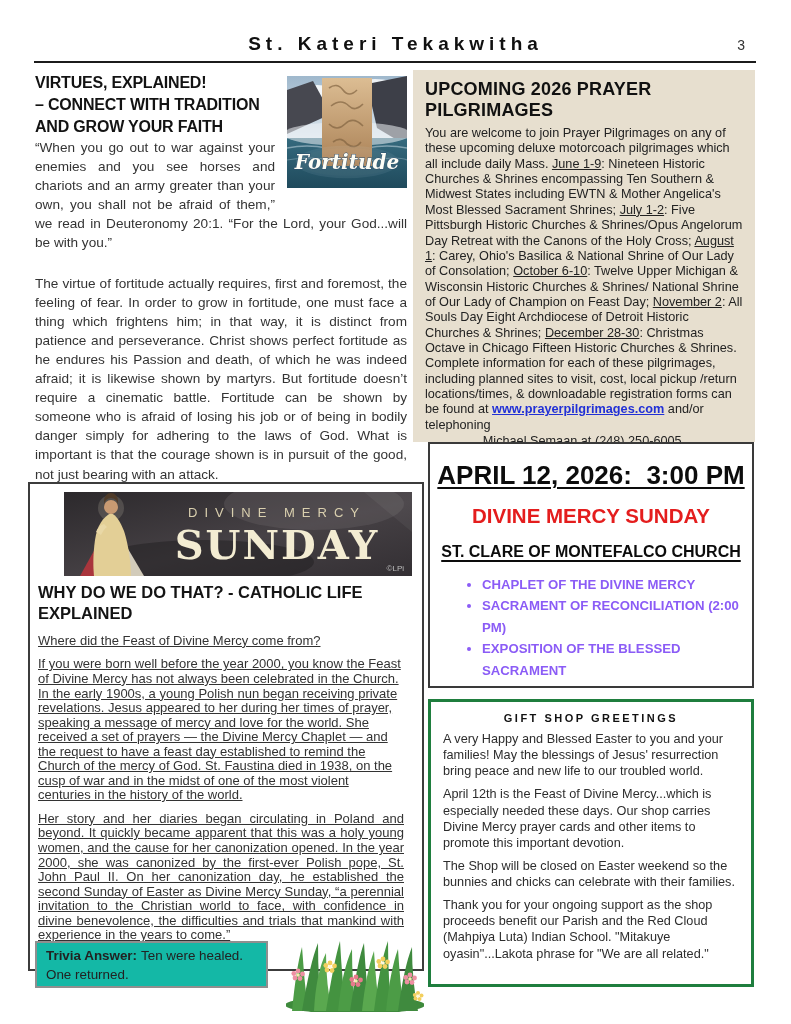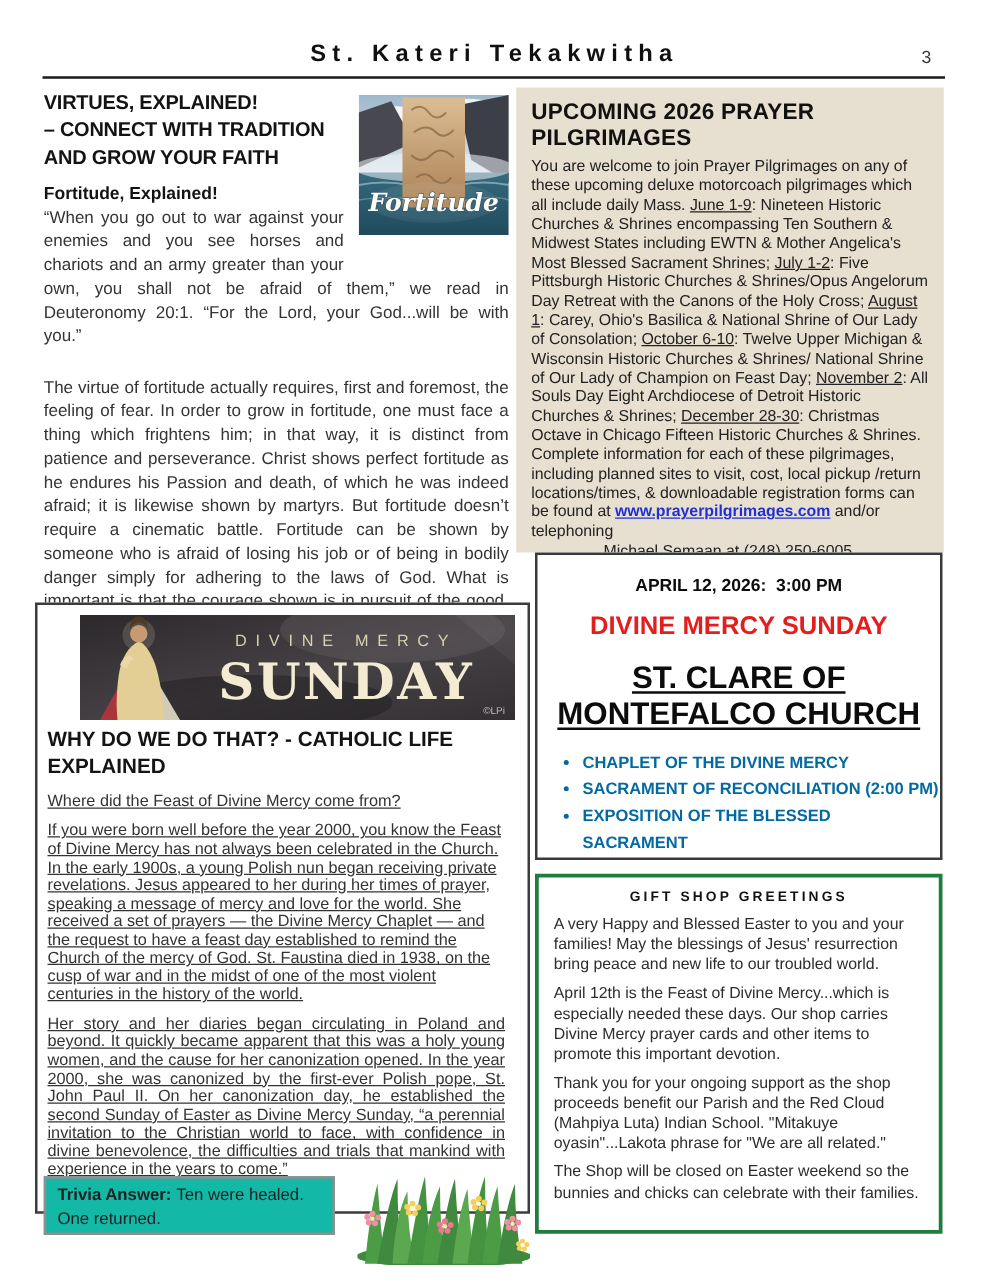--- a/index.html
+++ b/index.html
@@ -35,27 +35,27 @@
   .mercy-box{position:absolute;left:28px;top:443px;width:396px;height:489px;
     box-sizing:border-box;border:2px solid #3c3c3c;background:#fff;overflow:hidden;margin-top:39px;}
   .banner{display:block;margin:8px 10px 6px 34px;width:348px;height:84px;}
   .mercy-box h2{margin:2px 40px 0 8px;font-size:16.5px;line-height:1.3;color:#141414;white-space:pre-line;}
   .mercy-box p{margin:9px 18px 0 8px;font-size:13px;line-height:1.12;color:#333;text-decoration:underline;}
   .mercy-box p.just{text-align:justify;}
 
   
   .event-box{position:absolute;left:428px;top:442px;width:326px;height:246px;
     box-sizing:border-box;border:2px solid #3a3a3a;background:#fff;text-align:center;overflow:hidden;}
-  .event-datetime{margin-top:16px;font-size:14px;font-weight:bold;color:#0c0c0c;
-    text-decoration-thickness:2px;text-underline-offset:3px;white-space:pre-wrap;}
+  .event-datetime{margin-top:16px;font-size:26px;font-weight:bold;color:#0c0c0c;
+    text-decoration:underline;text-decoration-thickness:2px;text-underline-offset:3px;white-space:pre-wrap;}
   .event-title{margin-top:13px;font-size:20.5px;font-weight:bold;color:var(--red,#e41d1d);}
-  .event-location{margin-top:15px;font-size:25px;font-weight:bold;color:#0c0c0c;
+  .event-location{margin-top:15px;font-size:16px;font-weight:bold;color:#0c0c0c;
     text-decoration:underline;text-decoration-thickness:1.5px;text-underline-offset:3px;}
   .event-box ul{margin:13px 0 0 0;padding:0 0 0 36px;text-align:left;}
-  .event-box li{font-size:13.2px;font-weight:bold;line-height:1.62;color:#0369a1;}
+  .event-box li{font-size:13.2px;font-weight:bold;line-height:1.62;color:#8b5cf6;margin-left:16px;}
 
   
   .gift-box{position:absolute;left:428px;top:699px;width:326px;height:288px;
     box-sizing:border-box;border:3px solid var(--green,#1f7e3e);background:#fff;
     padding:3px 12px;overflow:hidden;}
   .gift-box h2{margin:7px 0 3px 0;text-align:center;font-size:11px;letter-spacing:2.5px;color:#111;}
   .gift-box p{margin:7px 0 0 0;font-size:12.7px;line-height:1.27;color:#2d2d2d;}
 
   
   .trivia-box{position:absolute;left:35px;top:941px;width:233px;height:47px;
@@ -102,21 +102,20 @@
         <ellipse cx="60" cy="58" rx="64" ry="12" fill="#eef3f6" opacity="0.55"></ellipse>
         <rect x="35" y="2" width="50" height="88" fill="url(#panel)"></rect>
         <path d="M42,12 q8,-6 14,2 q6,8 14,0 M44,30 q10,-8 18,0 q6,6 14,-2 M42,48 q8,8 16,0 q8,-8 18,2 M46,66 q8,-6 14,2 q8,6 14,-2" stroke="#7d5f3e" stroke-width="1.6" fill="none" opacity="0.65"></path>
         <ellipse cx="60" cy="86" rx="50" ry="15" fill="#ffffff" opacity="0.08" stroke="#cfe4f2" stroke-width="2.5"></ellipse>
         <text x="60" y="93" text-anchor="middle" font-family="DejaVu Serif, serif" font-style="italic" font-weight="bold" font-size="20" fill="#fdfdf5" stroke="#2c4e6e" stroke-width="0.9" paint-order="stroke">Fortitude</text>
       </svg>
     </div>
     <h2>VIRTUES, EXPLAINED!
 – CONNECT WITH TRADITION
 AND GROW YOUR FAITH</h2>
-    <h3>Fortitude, Explained!</h3>
     <p class="quote">“When you go out to war against your enemies and you see horses and chariots and an army greater than your own, you shall not be afraid of them,” we read in Deuteronomy 20:1. “For the Lord, your God...will be with you.”</p>
     <p class="just">The virtue of fortitude actually requires, first and foremost, the feeling of fear. In order to grow in fortitude, one must face a thing which frightens him; in that way, it is distinct from patience and perseverance. Christ shows perfect fortitude as he endures his Passion and death, of which he was indeed afraid; it is likewise shown by martyrs. But fortitude doesn’t require a cinematic battle. Fortitude can be shown by someone who is afraid of losing his job or of being in bodily danger simply for adhering to the laws of God. What is important is that the courage shown is in pursuit of the good, not just bearing with an attack.</p>
   </section>
 
   <aside class="pilgrim-box">
     <h2>UPCOMING 2026 PRAYER PILGRIMAGES</h2>
     <p class="pilgrim-body"><span>You are welcome to join Prayer Pilgrimages on any of these upcoming deluxe motorcoach pilgrimages which all include daily Mass. </span><span class="bu">June 1-9</span><span>: Nineteen Historic Churches &amp; Shrines encompassing Ten Southern &amp; Midwest States including EWTN &amp; Mother Angelica's Most Blessed Sacrament Shrines; </span><span class="bu">July 1-2</span><span>: Five Pittsburgh Historic Churches &amp; Shrines/Opus Angelorum Day Retreat with the Canons of the Holy Cross; </span><span class="bu">August 1</span><span>: Carey, Ohio's Basilica &amp; National Shrine of Our Lady of Consolation; </span><span class="bu">October 6-10</span><span>: Twelve Upper Michigan &amp; Wisconsin Historic Churches &amp; Shrines/ National Shrine of Our Lady of Champion on Feast Day; </span><span class="bu">November 2</span><span>: All Souls Day Eight Archdiocese of Detroit Historic Churches &amp; Shrines; </span><span class="bu">December 28-30</span><span>: Christmas Octave in Chicago Fifteen Historic Churches &amp; Shrines. Complete information for each of these pilgrimages, including planned sites to visit, cost, local pickup /return locations/times, &amp; downloadable registration forms can be found at </span><span class="link">www.prayerpilgrimages.com</span><span> and/or telephoning</span></p>
     <p class="pilgrim-phone">Michael Semaan at (248) 250-6005.</p>
   </aside>
 
@@ -160,22 +159,22 @@
         <li>SACRAMENT OF RECONCILIATION (2:00 PM)</li>
         <li>EXPOSITION OF THE BLESSED SACRAMENT</li>
         <li>BLESSING OF RELIGIOUS ITEMS</li>
       </ul>
   </aside>
 
   <aside class="gift-box">
     <h2>GIFT SHOP GREETINGS</h2>
     <p>A very Happy and Blessed Easter to you and your families! May the blessings of Jesus' resurrection bring peace and new life to our troubled world.</p>
     <p>April 12th is the Feast of Divine Mercy...which is especially needed these days. Our shop carries Divine Mercy prayer cards and other items to promote this important devotion.</p>
+    <p>The Shop will be closed on Easter weekend so the bunnies and chicks can celebrate with their families.</p>
     <p>Thank you for your ongoing support as the shop proceeds benefit our Parish and the Red Cloud (Mahpiya Luta) Indian School. "Mitakuye oyasin"...Lakota phrase for "We are all related."</p>
-    <p>The Shop will be closed on Easter weekend so the bunnies and chicks can celebrate with their families.</p>
   </aside>
 
   <div class="trivia-box">
     <span class="trivia-label">Trivia Answer:</span><span>Ten were healed. One returned.</span>
   </div>
 
   <div class="grass">
     <svg width="138" height="79" viewBox="0 0 138 79">
       <ellipse cx="69" cy="72" rx="70" ry="9" fill="#3e8a3c"></ellipse>
       <path d="M6,78 Q10,36 16,14 Q18,46 22,78 Z" fill="#4c9c46"></path>

